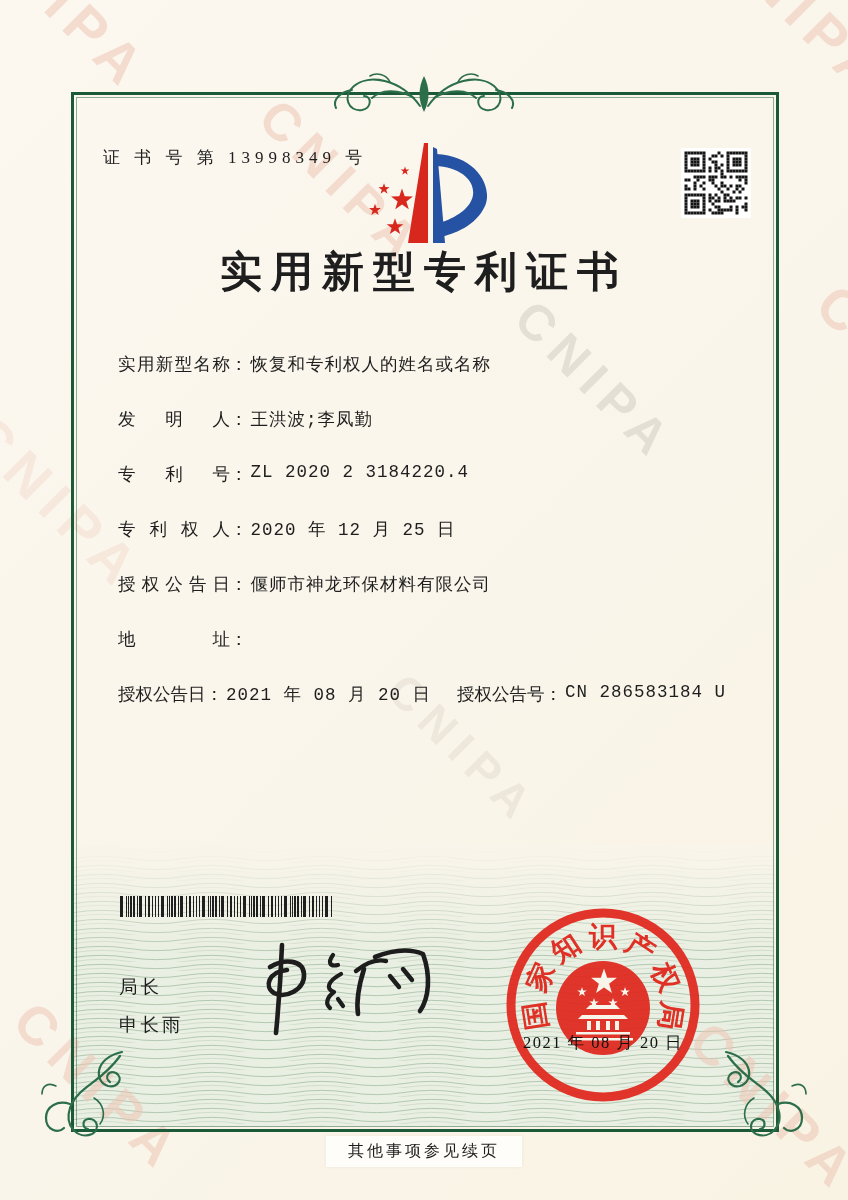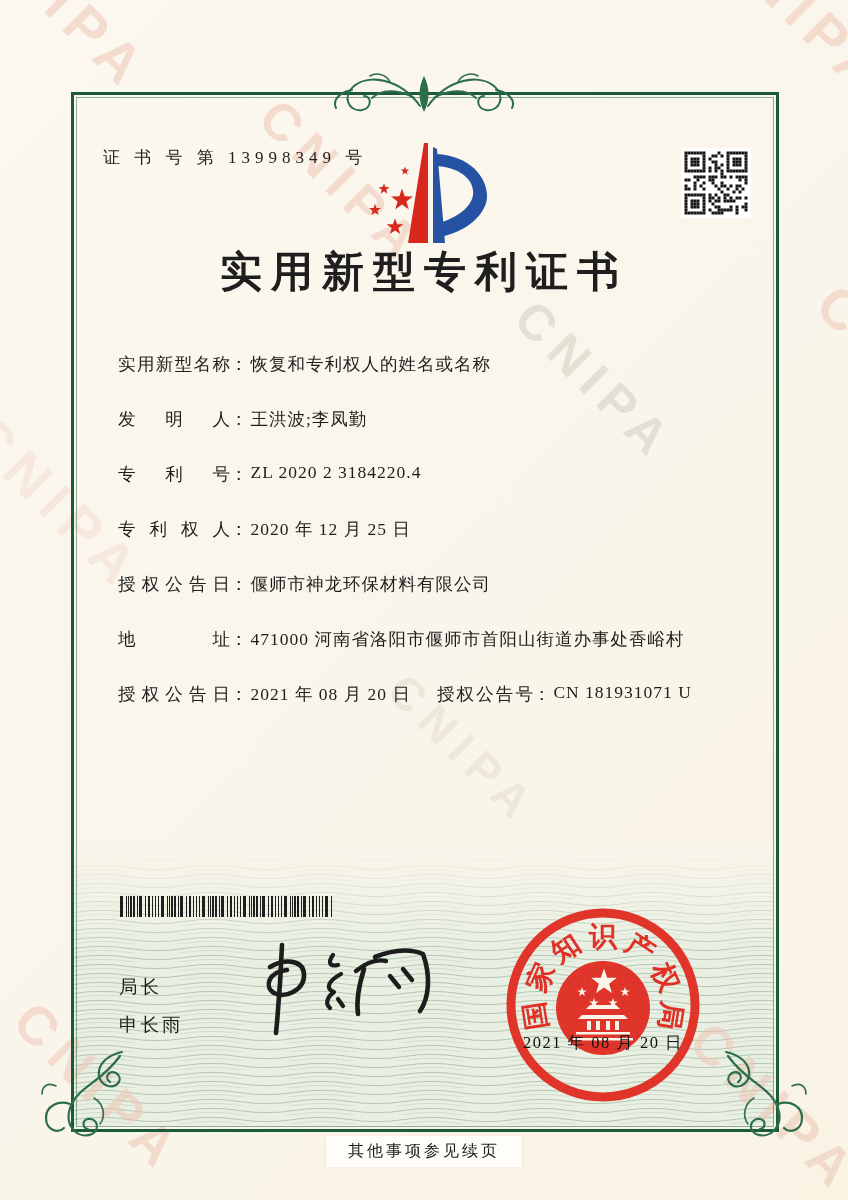--- a/index.html
+++ b/index.html
@@ -27,21 +27,21 @@
   .wm-gray{color:rgba(186,180,168,0.33);} .wm-gray2{color:rgba(190,184,172,0.22);}
 
   
   .certno{position:absolute;left:103px;top:146px;font-size:17px;letter-spacing:5px;z-index:5;}
   .logo{position:absolute;left:352px;top:138px;z-index:5;}
   .qr{position:absolute;left:681px;top:148px;z-index:5;background:#fff;padding:2px;line-height:0;}
   .title{position:absolute;left:0;right:0;top:244px;text-align:center;font-size:42px;
          font-weight:bold;letter-spacing:9px;z-index:5;}
 
   
-  .fields{position:absolute;left:118px;top:352px;width:600px;z-index:5;font-size:17.5px;}
+  .fields{position:absolute;left:118px;top:352px;width:600px;z-index:5;font-size:17.5px;font-family:Liberation Mono, monospace;}
   .frow{display:flex;margin-bottom:31px;white-space:nowrap;}
   .flabel{display:inline-block;width:112px;text-align:justify;text-align-last:justify;}
   .fcolon{display:inline-block;}
   .fval{display:inline-block;margin-left:3px;letter-spacing:1px;}
   .fpair2{margin-left:26px;}
 
   
   .paras{position:absolute;left:113px;top:698px;width:653px;z-index:5;font-size:17.5px;
          line-height:29px;text-align:justify;}
   .paras p{margin:0;text-indent:2em;letter-spacing:0.5px;}
@@ -341,29 +341,28 @@
       <span class="fval">2020 年 12 月 25 日</span>
     </div>
     <div class="frow">
       <span class="flabel">授权公告日</span>
         <span class="fcolon">：</span>
       <span class="fval">偃师市神龙环保材料有限公司</span>
     </div>
     <div class="frow">
       <span class="flabel">地址</span>
         <span class="fcolon">：</span>
-      <span class="fval">471000 河南省洛阳市偃师市首阳山街道办事处香峪村</span>
     </div>
     <div class="frow">
       <span class="flabel">授权公告日</span>
         <span class="fcolon">：</span>
       <span class="fval">2021 年 08 月 20 日</span>
       <span class="flabel fpair2" style="width:96px;">授权公告号</span>
         <span class="fcolon">：</span>
-      <span class="fval">CN 181931071 U</span>
+      <span class="fval">CN 286583184 U</span>
     </div>
   </div>
 
   <div class="paras">
   </div>
 
   <div class="barcode" id="barcode">
       <span style="width: 3px; background: rgb(31, 31, 31);"></span>
       <span style="width: 3px; background: transparent;"></span>
       <span style="width: 1px; background: rgb(31, 31, 31);"></span>

